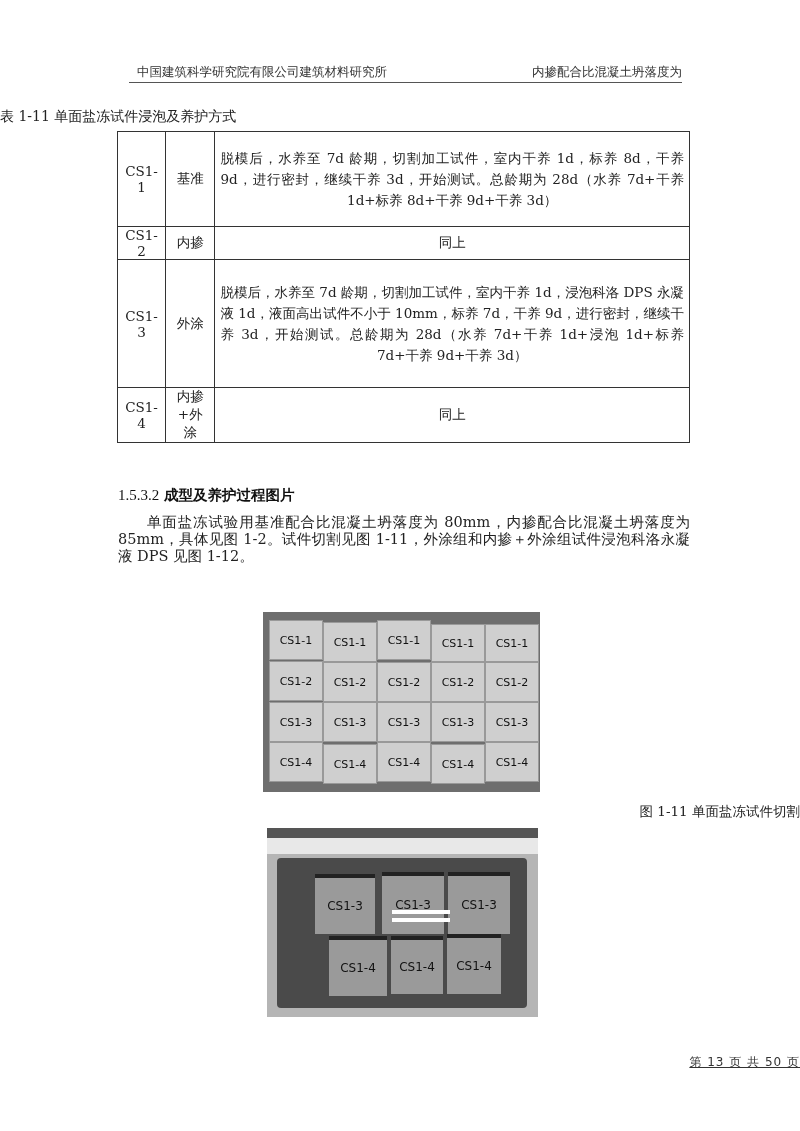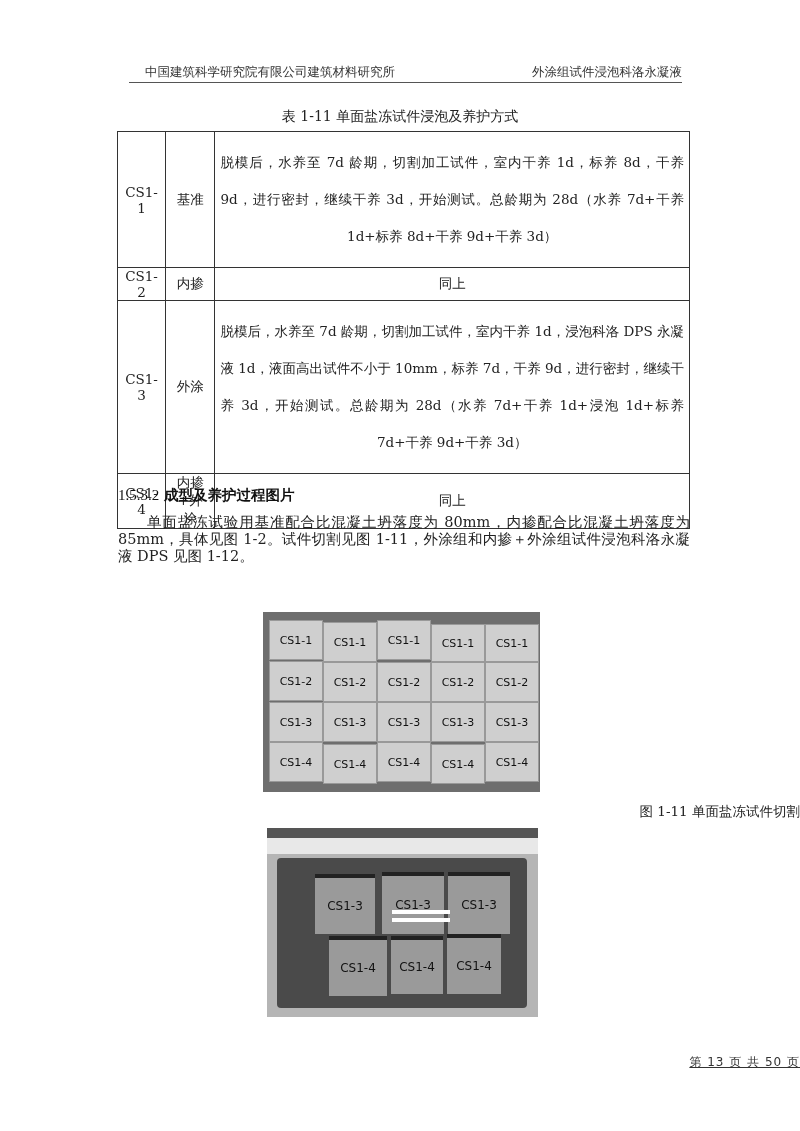--- a/index.html
+++ b/index.html
@@ -1,29 +1,29 @@
 <!DOCTYPE html>
 <html><head>
 <meta charset="utf-8">
 <style>
   html, body { margin: 0; padding: 0; background: #ffffff; }
   body { width: 800px; height: 1131px; position: relative; overflow: hidden;
          font-family: "DejaVu Serif", "Liberation Serif", serif; color: #222; }
   .header { position: absolute; left: 129px; top: 62px; width: 553px; height: 20px;
             font-size: 12.5px; color: #333; border-bottom: 1px solid #555; }
-  .header .left { position: absolute; left: 16px; top: 2px; }
+  .header .left { position: absolute; left: 8px; top: 2px; }
   .header .right { position: absolute; right: 0; top: 2px; }
-  .table-caption { position: absolute; left: 0; width: 800px; top: 108px; text-align: center;
+  .table-caption { position: absolute; left: 0; width: 800px; top: 108px; text-align: left;
                    font-size: 14px; color: #222; }
   table.spec { position: absolute; left: 117px; top: 131px; width: 573px;
                border-collapse: collapse; font-size: 13.5px; color: #222; }
   table.spec td, table.spec th { border: 1.3px solid #333; text-align: center; vertical-align: middle;
                                   font-weight: normal; padding: 0 6px; }
   table.spec th { height: 32px; }
-  table.spec td.desc { text-align: justify; text-align-last: center; line-height: 37px; padding: 12px 5px; }
+  table.spec td.desc { text-align: justify; text-align-last: center; line-height: 21px; padding: 12px 5px; }
   .col1 { width: 42px; } .col2 { width: 74px; }
   .section { position: absolute; left: 118px; top: 486px; font-size: 15px; color: #111; }
   .section .num { font-family: "Liberation Serif", serif; }
   .section .title { font-family: "DejaVu Sans", sans-serif; font-weight: bold; font-size: 14.5px; }
   .para { position: absolute; left: 118px; top: 514px; width: 572px; font-size: 14.5px;
           line-height: 17px; text-indent: 29px; text-align: justify; color: #222; }
   .photo { position: absolute; background: #8d8d8d; overflow: hidden; }
   .photo1 { left: 263px; top: 612px; width: 277px; height: 180px; background: #6e6e6e; }
   .block { position: absolute; background: #cfcfcf; border: 1px solid #999;
            font-family: "DejaVu Sans", sans-serif; font-size: 11px; color: #111;
@@ -35,21 +35,21 @@
           font-family: "DejaVu Sans", sans-serif; font-size: 12px; color: #111;
           display: flex; align-items: center; justify-content: center; }
   .footer { position: absolute; left: 0; width: 800px; top: 1054px; text-align: right;
             font-size: 12px; color: #333; font-family: "DejaVu Sans", sans-serif; letter-spacing: 1px; text-decoration: underline; }
 </style>
 </head>
 <body>
 
 <div class="header">
   <span class="left">中国建筑科学研究院有限公司建筑材料研究所</span>
-  <span class="right">外涂组试件浸泡科洛永凝液</span>
+  <span class="right">内掺配合比混凝土坍落度为</span>
 </div>
 
 <div class="table-caption">表 1-11  单面盐冻试件浸泡及养护方式</div>
 
 <table class="spec">
   <tbody>
   <tr style="height:95px">
     <td>CS1-1</td>
     <td>基准</td>
     <td class="desc">脱模后，水养至 7d 龄期，切割加工试件，室内干养 1d，标养 8d，干养 9d，进行密封，继续干养 3d，开始测试。总龄期为 28d（水养 7d+干养 1d+标养 8d+干养 9d+干养 3d）</td>

